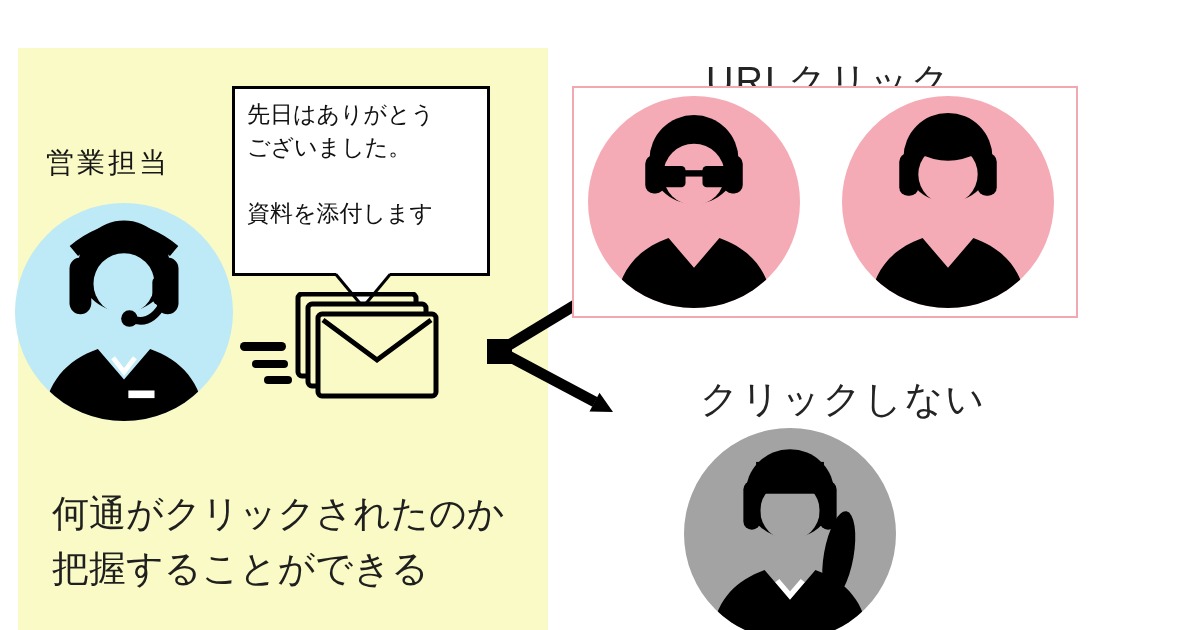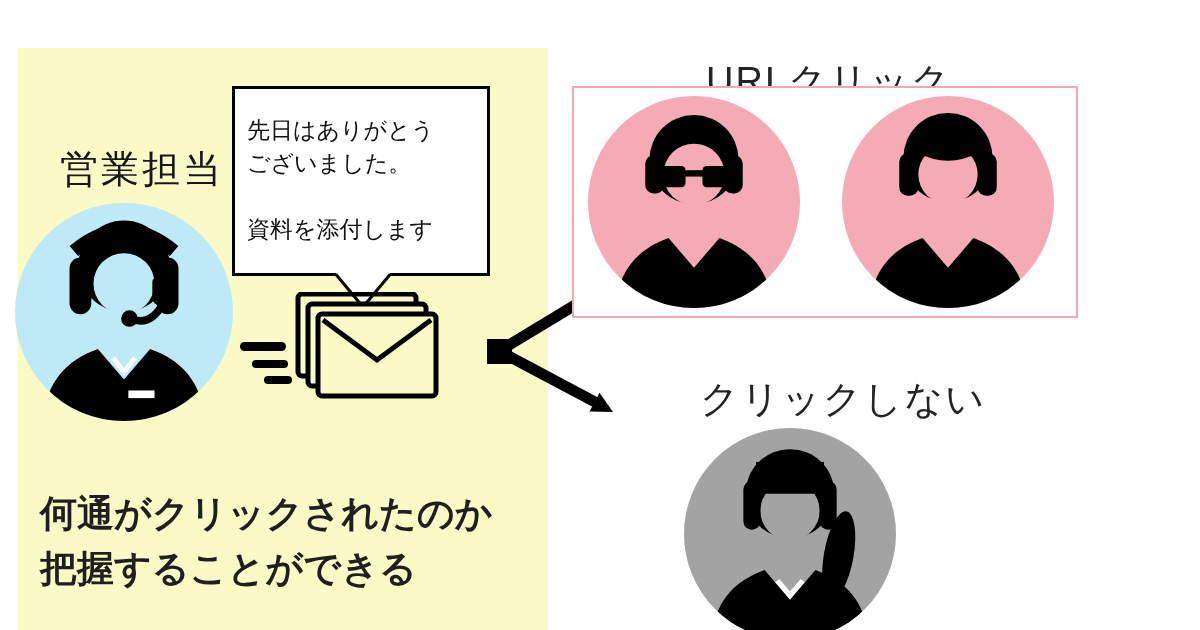--- a/index.html
+++ b/index.html
@@ -9,38 +9,38 @@
     font-family:"Liberation Sans", sans-serif;
     color:#1b1b1b;
   }
   .abs { position:absolute;margin-top:20px; }
 
   .sender-panel {
     left:18px; top:28px; width:530px; height:602px;
     background:var(--panel-bg,#fafac6);
   }
   .sender-label {
-    left:60px; top:124px; font-size:38px; letter-spacing:3px; color:#161616;
+    left:46px; top:124px; font-size:28px; letter-spacing:3px; color:#161616;
   }
   .avatar {
     border-radius:50%; overflow:hidden;
   }
   .sender-avatar { left:15px; top:183px; width:218px; height:218px; background:var(--sender-circle,#bee9f6); }
 
   .speech-bubble {
     left:232px; top:66px; width:258px; height:190px;
     background:#ffffff; border:3px solid #000; box-sizing:border-box;
-    padding:25px 12px;
+    padding:9px 12px;
   }
   .bubble-line { font-size:23px; line-height:33px; height:33px; white-space:nowrap; color:#111; }
   .bubble-tail { left:332px; top:253px; width:64px; height:38px; }
 
   .mail-icon { left:240px; top:272px; width:205px; height:108px; }
 
-  .caption { left:40px; top:466px;font-weight:bold; }
+  .caption { left:52px; top:466px; }
   .caption-line { font-size:37px; line-height:55px; color:#1f1f1f; white-space:nowrap; }
 
   .arrow-split { left:485px; top:240px; width:140px; height:168px; }
 
   .clickers-label { left:706px; top:36px; font-size:38px; color:#242424; letter-spacing:2px; }
   .clickers-box {
     left:572px; top:66px; width:506px; height:232px;
     background:#ffffff; border:2px solid var(--clicker-box-border,#f2a8b1); box-sizing:border-box;
   }
   .clicker-avatar-1 { left:588px; top:76px; width:212px; height:212px; background:var(--clicker-circle,#f5abb5); }

